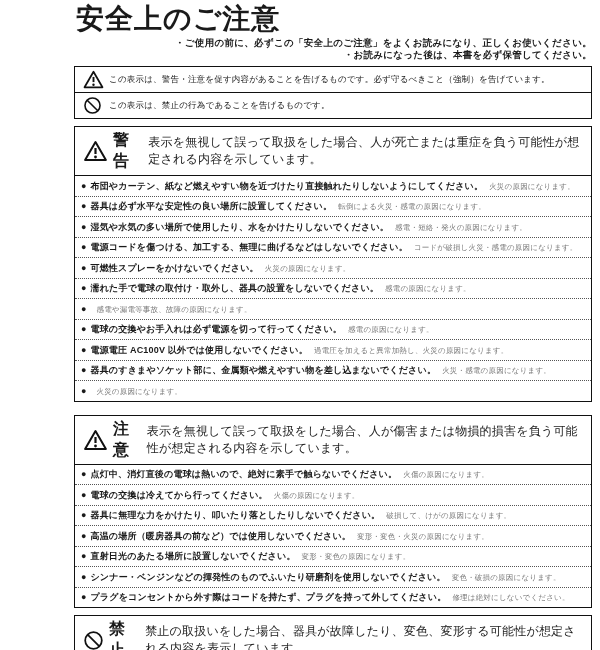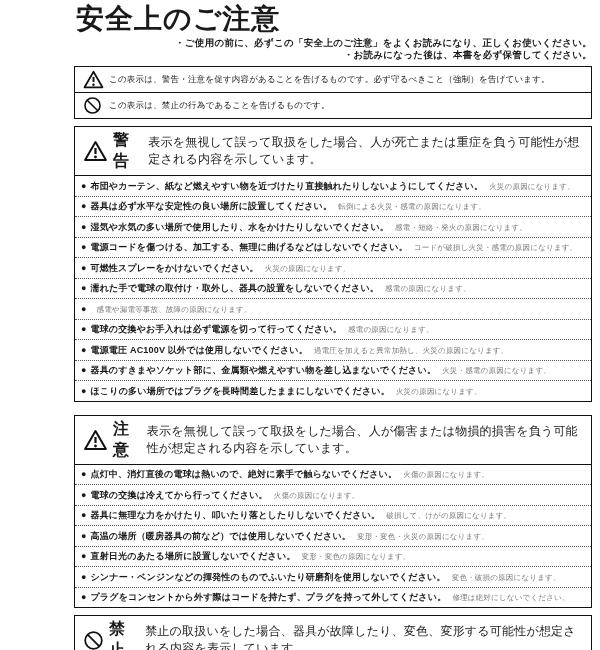--- a/index.html
+++ b/index.html
@@ -128,21 +128,20 @@
     <span class="item-text">電源電圧 AC100V 以外では使用しないでください。</span>
     <span class="item-note">過電圧を加えると異常加熱し、火災の原因になります。</span>
   </div>
         <div class="item">
     <span class="bullet">●</span>
     <span class="item-text">器具のすきまやソケット部に、金属類や燃えやすい物を差し込まないでください。</span>
     <span class="item-note">火災・感電の原因になります。</span>
   </div>
         <div class="item">
     <span class="bullet">●</span>
-    <span class="item-text">ほこりの多い場所ではプラグを長時間差したままにしないでください。</span>
     <span class="item-note">火災の原因になります。</span>
   </div>
       </div>
   </section>
 
   <section class="box caution-box">
     <div class="sec-header">
       <span>
         <svg width="25" height="22" viewBox="0 0 24 22" aria-hidden="true">
           <path d="M12 2 L22.4 20 L1.6 20 Z" fill="none" stroke="#111" stroke-width="2" stroke-linejoin="round"></path>

